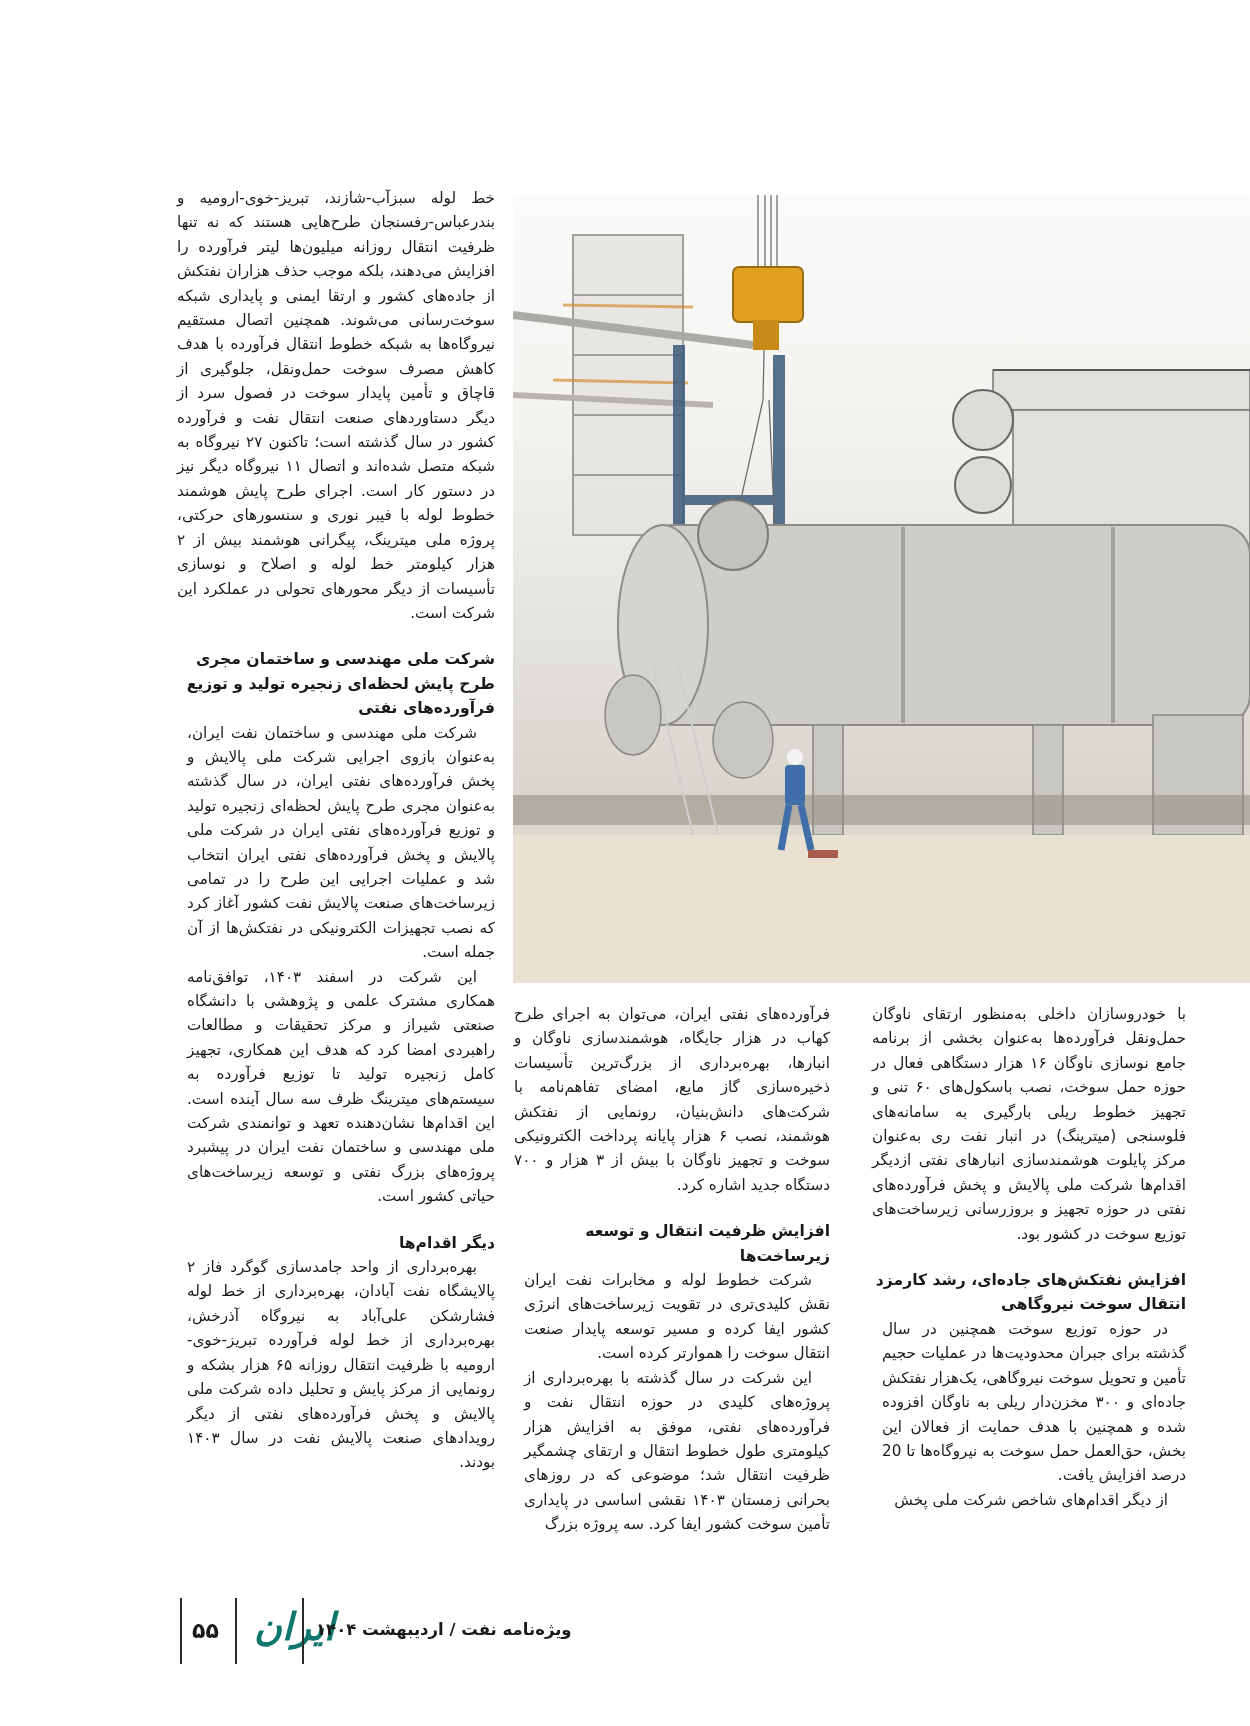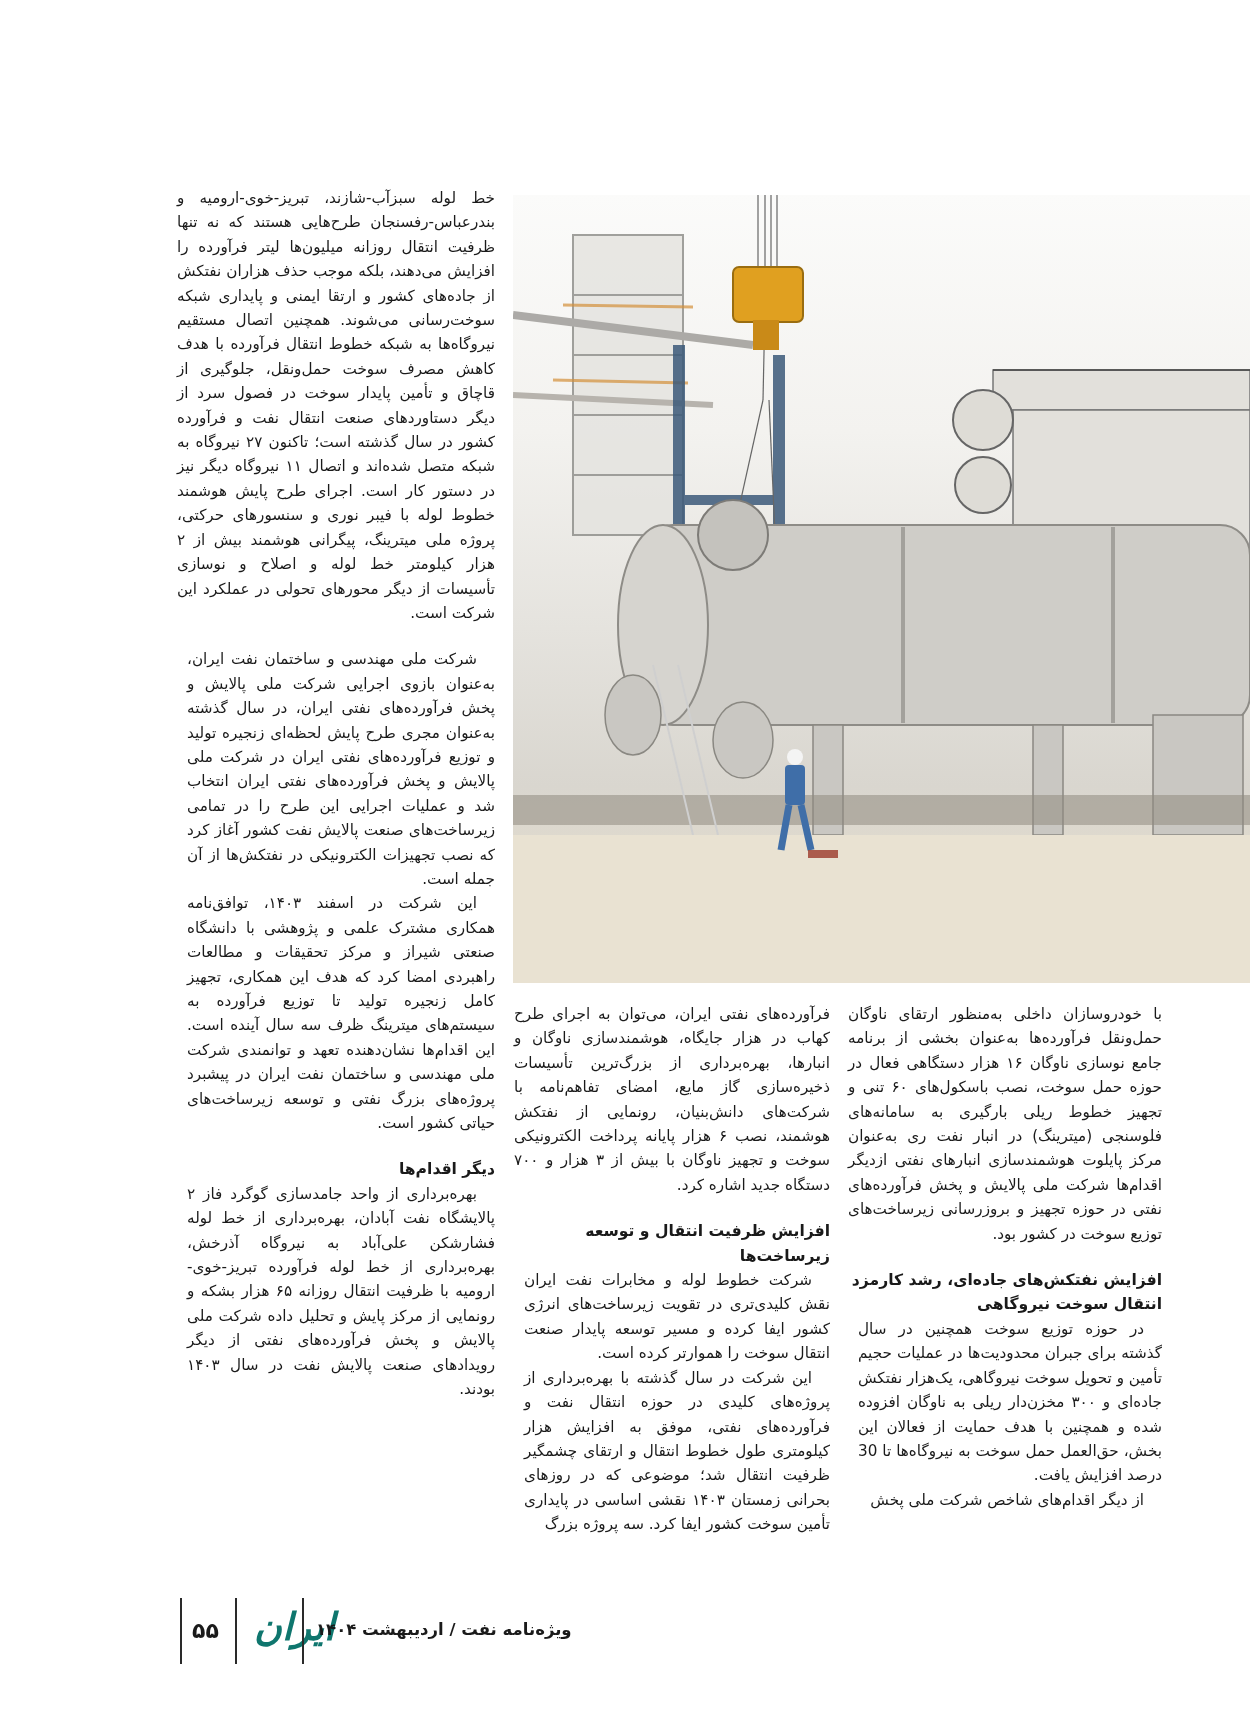--- a/index.html
+++ b/index.html
@@ -13,21 +13,21 @@
     font-size:15.2px; line-height:24.4px; letter-spacing:-0.2px;
   }
   .col p { margin:0; text-indent:0; }
   .col p.indent { text-indent:18px;margin-left:10px; }
   .col h2 {
     margin:0; font-size:15.6px; line-height:24.4px; font-weight:bold; text-align:right;
   }
   .gap { height:22px; }
   #col-left { left:177px; top:186px; width:318px; }
   #col-mid  { left:514px; top:1002px; width:316px; }
-  #col-right{ left:848px; top:1002px; width:314px; }
+  #col-right{ left:872px; top:1002px; width:314px; }
 
   
   #photo {
     position:absolute; left:513px; top:195px; width:737px; height:788px; overflow:hidden;
     background:linear-gradient(180deg,#fbfbfa 0%,#f3f2ef 30%,#e5e3de 55%,#d9d6cf 75%,#e3dccd 88%,#ece5d6 100%);
   }
   #photo svg { position:absolute; left:0; top:0; }
 
   
   #footer { position:absolute; left:0; top:1598px; width:989px; height:66px; }
@@ -35,20 +35,21 @@
   #page-num { position:absolute; left:192px; top:20px; font-size:22px; font-weight:bold; color:#1a1a1a; direction:rtl; }
   #brand { position:absolute; left:240px; top:6px; font-family:"DejaVu Serif", serif; font-size:38px; font-weight:bold; color:#0f766e; direction:rtl; font-style:italic;margin-left:14px; }
   #issue { position:absolute; left:308px; top:22px; font-size:16.5px; font-weight:bold; color:#1a1a1a; direction:rtl; white-space:nowrap;margin-left:8px; }
 </style>
 </head>
 <body>
 
 <div id="col-left" class="col">
   <p>خط لوله سبزآب-شازند، تبریز-خوی-ارومیه و بندرعباس-رفسنجان طرح‌هایی هستند که نه تنها ظرفیت انتقال روزانه میلیون‌ها لیتر فرآورده را افزایش می‌دهند، بلکه موجب حذف هزاران نفتکش از جاده‌های کشور و ارتقا ایمنی و پایداری شبکه سوخت‌رسانی می‌شوند. همچنین اتصال مستقیم نیروگاه‌ها به شبکه خطوط انتقال فرآورده با هدف کاهش مصرف سوخت حمل‌ونقل، جلوگیری از قاچاق و تأمین پایدار سوخت در فصول سرد از دیگر دستاوردهای صنعت انتقال نفت و فرآورده کشور در سال گذشته است؛ تاکنون ۲۷ نیروگاه به شبکه متصل شده‌اند و اتصال ۱۱ نیروگاه دیگر نیز در دستور کار است. اجرای طرح پایش هوشمند خطوط لوله با فیبر نوری و سنسورهای حرکتی، پروژه ملی میترینگ، پیگرانی هوشمند بیش از ۲ هزار کیلومتر خط لوله و اصلاح و نوسازی تأسیسات از دیگر محورهای تحولی در عملکرد این شرکت است.</p>
   <div class="gap"></div>
+  <h2>شرکت ملی مهندسی و ساختمان مجری طرح پایش لحظه‌ای زنجیره تولید و توزیع فرآورده‌های نفتی</h2>
   <p class="indent">شرکت ملی مهندسی و ساختمان نفت ایران، به‌عنوان بازوی اجرایی شرکت ملی پالایش و پخش فرآورده‌های نفتی ایران، در سال گذشته به‌عنوان مجری طرح پایش لحظه‌ای زنجیره تولید و توزیع فرآورده‌های نفتی ایران در شرکت ملی پالایش و پخش فرآورده‌های نفتی ایران انتخاب شد و عملیات اجرایی این طرح را در تمامی زیرساخت‌های صنعت پالایش نفت کشور آغاز کرد که نصب تجهیزات الکترونیکی در نفتکش‌ها از آن جمله است.</p>
   <p class="indent">این شرکت در اسفند ۱۴۰۳، توافق‌نامه همکاری مشترک علمی و پژوهشی با دانشگاه صنعتی شیراز و مرکز تحقیقات و مطالعات راهبردی امضا کرد که هدف این همکاری، تجهیز کامل زنجیره تولید تا توزیع فرآورده به سیستم‌های میترینگ ظرف سه سال آینده است. این اقدام‌ها نشان‌دهنده تعهد و توانمندی شرکت ملی مهندسی و ساختمان نفت ایران در پیشبرد پروژه‌های بزرگ نفتی و توسعه زیرساخت‌های حیاتی کشور است.</p>
   <div class="gap"></div>
   <h2>دیگر اقدام‌ها</h2>
   <p class="indent">بهره‌برداری از واحد جامدسازی گوگرد فاز ۲ پالایشگاه نفت آبادان، بهره‌برداری از خط لوله فشارشکن علی‌آباد به نیروگاه آذرخش، بهره‌برداری از خط لوله فرآورده تبریز-خوی-ارومیه با ظرفیت انتقال روزانه ۶۵ هزار بشکه و رونمایی از مرکز پایش و تحلیل داده شرکت ملی پالایش و پخش فرآورده‌های نفتی از دیگر رویدادهای صنعت پالایش نفت در سال ۱۴۰۳ بودند.</p>
 </div>
 
 <div id="photo">
   <svg width="737" height="788" viewBox="0 0 737 788">
 
@@ -131,21 +132,21 @@
   <div class="gap"></div>
   <h2>افزایش ظرفیت انتقال و توسعه زیرساخت‌ها</h2>
   <p class="indent">شرکت خطوط لوله و مخابرات نفت ایران نقش کلیدی‌تری در تقویت زیرساخت‌های انرژی کشور ایفا کرده و مسیر توسعه پایدار صنعت انتقال سوخت را هموارتر کرده است.</p>
   <p class="indent">این شرکت در سال گذشته با بهره‌برداری از پروژه‌های کلیدی در حوزه انتقال نفت و فرآورده‌های نفتی، موفق به افزایش هزار کیلومتری طول خطوط انتقال و ارتقای چشمگیر ظرفیت انتقال شد؛ موضوعی که در روزهای بحرانی زمستان ۱۴۰۳ نقشی اساسی در پایداری تأمین سوخت کشور ایفا کرد. سه پروژه بزرگ</p>
 </div>
 
 <div id="col-right" class="col">
   <p>با خودروسازان داخلی به‌منظور ارتقای ناوگان حمل‌ونقل فرآورده‌ها به‌عنوان بخشی از برنامه جامع نوسازی ناوگان ۱۶ هزار دستگاهی فعال در حوزه حمل سوخت، نصب باسکول‌های ۶۰ تنی و تجهیز خطوط ریلی بارگیری به سامانه‌های فلوسنجی (میترینگ) در انبار نفت ری به‌عنوان مرکز پایلوت هوشمندسازی انبارهای نفتی ازدیگر اقدام‌ها شرکت ملی پالایش و پخش فرآورده‌های نفتی در حوزه تجهیز و بروزرسانی زیرساخت‌های توزیع سوخت در کشور بود.</p>
   <div class="gap"></div>
   <h2>افزایش نفتکش‌های جاده‌ای، رشد کارمزد انتقال سوخت نیروگاهی</h2>
-  <p class="indent">در حوزه توزیع سوخت همچنین در سال گذشته برای جبران محدودیت‌ها در عملیات حجیم تأمین و تحویل سوخت نیروگاهی، یک‌هزار نفتکش جاده‌ای و ۳۰۰ مخزن‌دار ریلی به ناوگان افزوده شده و همچنین با هدف حمایت از فعالان این بخش، حق‌العمل حمل سوخت به نیروگاه‌ها تا 30 درصد افزایش یافت.</p>
+  <p class="indent">در حوزه توزیع سوخت همچنین در سال گذشته برای جبران محدودیت‌ها در عملیات حجیم تأمین و تحویل سوخت نیروگاهی، یک‌هزار نفتکش جاده‌ای و ۳۰۰ مخزن‌دار ریلی به ناوگان افزوده شده و همچنین با هدف حمایت از فعالان این بخش، حق‌العمل حمل سوخت به نیروگاه‌ها تا 20 درصد افزایش یافت.</p>
   <p class="indent">از دیگر اقدام‌های شاخص شرکت ملی پخش</p>
 </div>
 
 <div id="footer">
   <div class="vrule" style="left:180px;"></div>
   <span id="page-num">۵۵</span>
   <div class="vrule" style="left:235px;"></div>
   <span id="brand">ایران</span>
   <div class="vrule" style="left:302px;"></div>
   <span id="issue">ویژه‌نامه نفت / اردیبهشت ۱۴۰۴</span>

